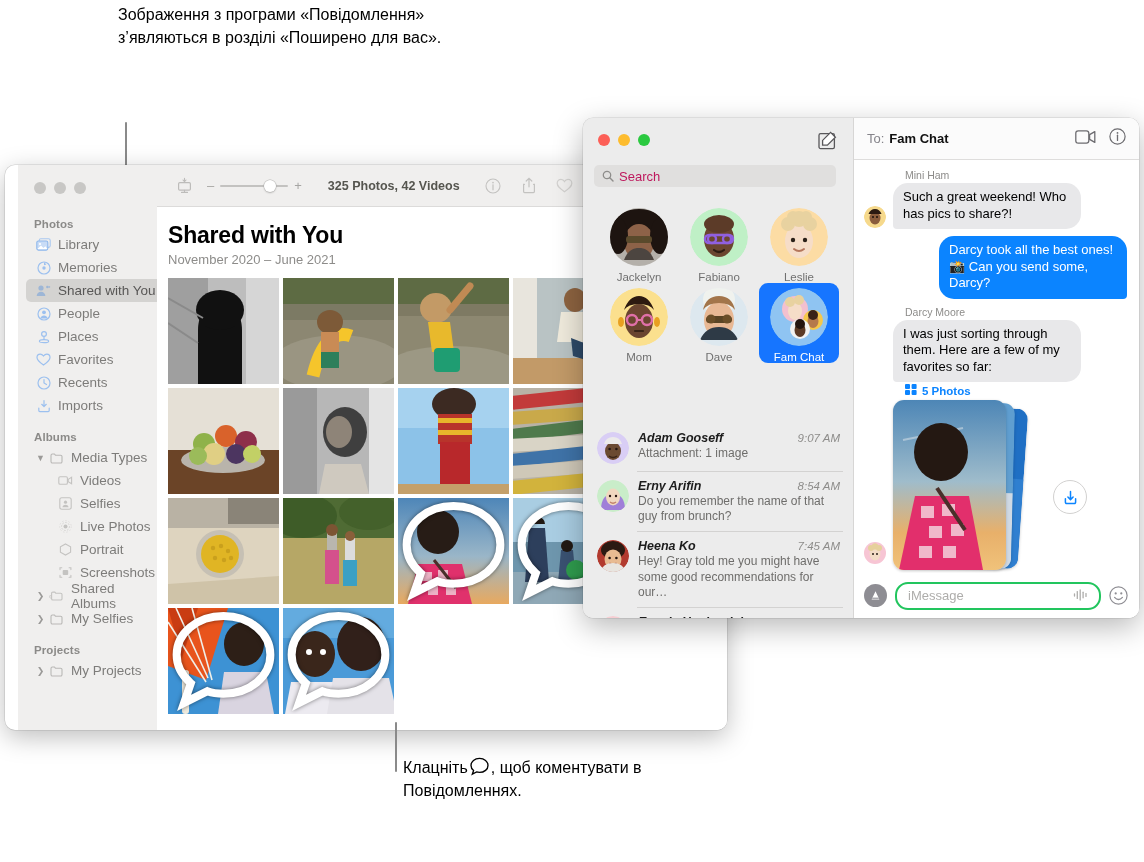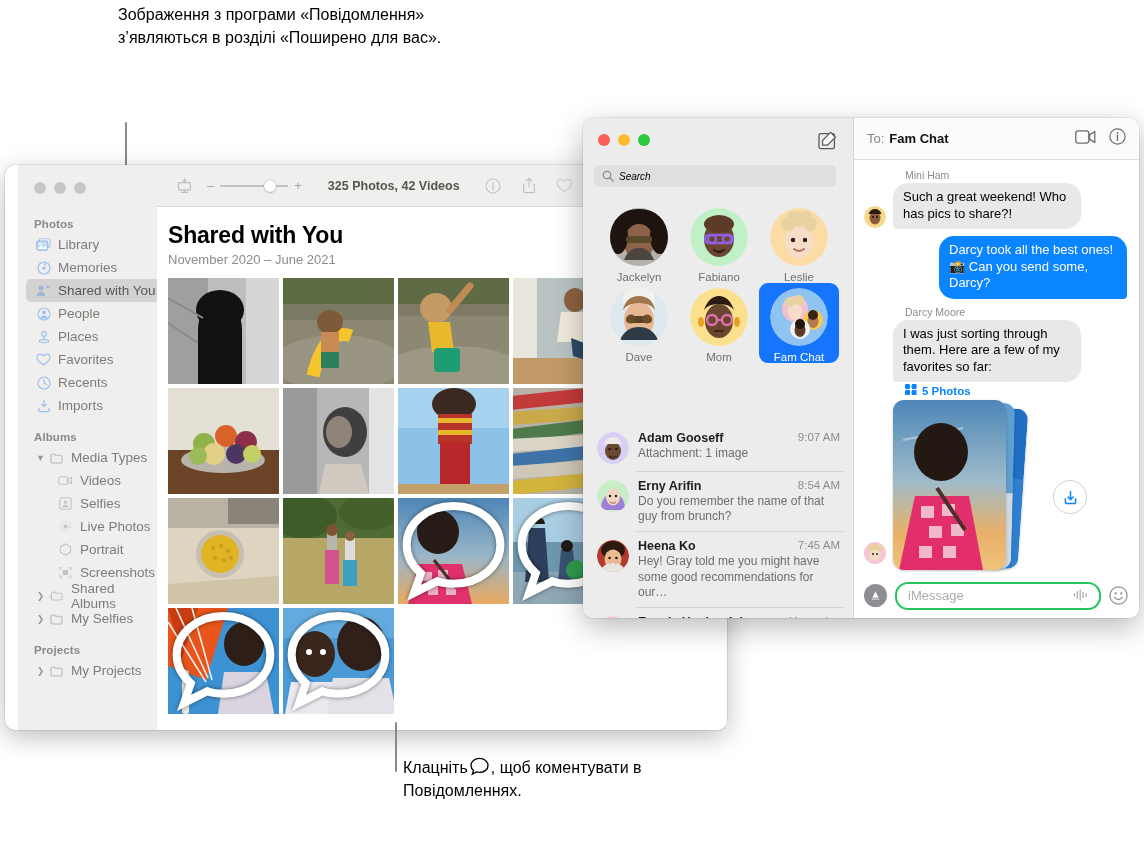--- a/index.html
+++ b/index.html
@@ -77,33 +77,33 @@
   #msg-left .traffic{left:15px;top:16px;}
   #msg-left .tl:nth-child(1){background:#fc5f57;}
   #msg-left .tl:nth-child(2){background:#fdbc2e;}
   #msg-left .tl:nth-child(3){background:#2bc940;}
   #compose-btn{position:absolute;right:16px;top:13px;width:19px;height:19px;color:#58575a;}
   #search-box{
     position:absolute;left:11px;top:47px;width:226px;height:22px;
     background:#e0dfde;border-radius:5px;display:flex;align-items:center;padding:0 8px;
   }
   #search-box .sicon{color:#8e8d8b;margin-right:5px;display:flex;}
-  #search-ph{font-size:10px;color:#000000;font-style:italic;}
+  #search-ph{font-size:13px;color:#be185d;}
   #pinned{position:absolute;left:16px;top:85px;width:240px;display:grid;grid-template-columns:repeat(3,80px);}
   .pin{display:flex;flex-direction:column;align-items:center;padding-top:5px;border-radius:9px;}
   .pin .av{width:58px;height:58px;border-radius:50%;overflow:hidden;position:relative;}
   .pin .nm{font-size:11.5px;color:#707070;margin-top:5px;}
   .pin.sel{background:#1675ff;}
   .pin.sel .nm{color:#fff;}
   #convos{position:absolute;left:0;top:305px;right:0;}
   .convo{display:flex;padding:8px 13px 7px 14px;position:relative;}
   .convo+.convo:before{content:"";position:absolute;left:54px;right:10px;top:0;height:.5px;background:#d3d2d1;}
   .convo .cav{width:32px;height:32px;border-radius:50%;overflow:hidden;flex:0 0 32px;margin-right:9px;margin-top:1px;}
   .convo .cbody{flex:1;min-width:0;}
-  .convo .crow{display:flex;justify-content:space-between;align-items:flex-start;}
+  .convo .crow{display:flex;justify-content:space-between;align-items:center;font-style:italic;}
   .convo .cname{font-size:12.5px;font-weight:bold;color:#1c1c1c;}
   .convo .ctime{font-size:11.5px;color:#8d8c8a;flex:0 0 auto;margin-left:6px;}
   .convo .cprev{font-size:12px;color:#6e6d6b;line-height:1.27;margin-top:1px;}
 
   #msg-right{flex:1;background:#fff;position:relative;display:flex;flex-direction:column;}
   #msg-head{
     height:41px;border-bottom:.5px solid #dedddc;display:flex;align-items:center;
     padding:0 13px;background:#fbfbfb;
   }
   #msg-to{font-size:13px;color:#85848a;}
@@ -710,46 +710,46 @@
               </g>
               <circle cx="23" cy="32" r="2.2" fill="#2b2018"></circle>
               <circle cx="35" cy="32" r="2.2" fill="#2b2018"></circle>
               <path d="M24 41q5 4 10 0" stroke="#b4765c" stroke-width="2" fill="none" stroke-linecap="round"></path>
             </svg></div>
         <div class="nm">Leslie</div>
       </div>
 
       <div class="pin">
         <div class="av"><svg width="58" height="58" viewBox="0 0 58 58">
+              <circle cx="29" cy="29" r="29" fill="#fbe08e"></circle>
+              <ellipse cx="29" cy="33" rx="14" ry="17" fill="#6a4530"></ellipse>
+              <path d="M14 22q5-14 15-14t15 14q-4-6-15-6t-15 6Z" fill="#2d1a10"></path>
+              <circle cx="22" cy="32" r="5" fill="none" stroke="#e070a8" stroke-width="2.4"></circle>
+              <circle cx="37" cy="32" r="5" fill="none" stroke="#e070a8" stroke-width="2.4"></circle>
+              <path d="M27 32h4" stroke="#e070a8" stroke-width="2.2"></path>
+              <ellipse cx="11" cy="34" rx="3" ry="5" fill="#e8a020"></ellipse>
+              <ellipse cx="47" cy="34" rx="3" ry="5" fill="#e8a020"></ellipse>
+              <path d="M25 43h8" stroke="#3a2418" stroke-width="2.2" stroke-linecap="round"></path>
+            </svg></div>
+        <div class="nm">Mom</div>
+      </div>
+
+      <div class="pin">
+        <div class="av"><svg width="58" height="58" viewBox="0 0 58 58">
               <circle cx="29" cy="29" r="29" fill="#dde8ef"></circle>
               <circle cx="29" cy="12" r="16" fill="#f0f2ee"></circle>
               <ellipse cx="29" cy="32" rx="15" ry="18" fill="#e8b894"></ellipse>
               <path d="M13 22q3-14 16-14t16 14q-5-7-16-7t-16 7Z" fill="#a3754a"></path>
               <rect x="16" y="28" width="26" height="7" rx="3.5" fill="#5a4424"></rect>
               <circle cx="21" cy="31" r="4.5" fill="#6b4e28"></circle>
               <circle cx="37" cy="31" r="4.5" fill="#6b4e28"></circle>
               <path d="M22 42q7 5 14 0" stroke="#b07a52" stroke-width="2" fill="none"></path>
               <path d="M10 52c4-9 10-13 19-13s15 4 19 13Z" fill="#2e3a46"></path>
             </svg></div>
         <div class="nm">Dave</div>
-      </div>
-
-      <div class="pin">
-        <div class="av"><svg width="58" height="58" viewBox="0 0 58 58">
-              <circle cx="29" cy="29" r="29" fill="#fbe08e"></circle>
-              <ellipse cx="29" cy="33" rx="14" ry="17" fill="#6a4530"></ellipse>
-              <path d="M14 22q5-14 15-14t15 14q-4-6-15-6t-15 6Z" fill="#2d1a10"></path>
-              <circle cx="22" cy="32" r="5" fill="none" stroke="#e070a8" stroke-width="2.4"></circle>
-              <circle cx="37" cy="32" r="5" fill="none" stroke="#e070a8" stroke-width="2.4"></circle>
-              <path d="M27 32h4" stroke="#e070a8" stroke-width="2.2"></path>
-              <ellipse cx="11" cy="34" rx="3" ry="5" fill="#e8a020"></ellipse>
-              <ellipse cx="47" cy="34" rx="3" ry="5" fill="#e8a020"></ellipse>
-              <path d="M25 43h8" stroke="#3a2418" stroke-width="2.2" stroke-linecap="round"></path>
-            </svg></div>
-        <div class="nm">Mom</div>
       </div>
 
       <div class="pin sel">
         <div class="av"><svg width="58" height="58" viewBox="0 0 58 58">
               <circle cx="29" cy="29" r="29" fill="#8fc4f2"></circle>
               <circle cx="25" cy="21" r="13" fill="#f3c0cf"></circle>
               <ellipse cx="25" cy="23" rx="7" ry="9" fill="#f5ddc8"></ellipse>
               <circle cx="20" cy="14" r="5" fill="#e8d2a0"></circle>
               <circle cx="29" cy="12" r="5" fill="#e8d2a0"></circle>
               <circle cx="43" cy="32" r="10" fill="#f6c84c"></circle>

